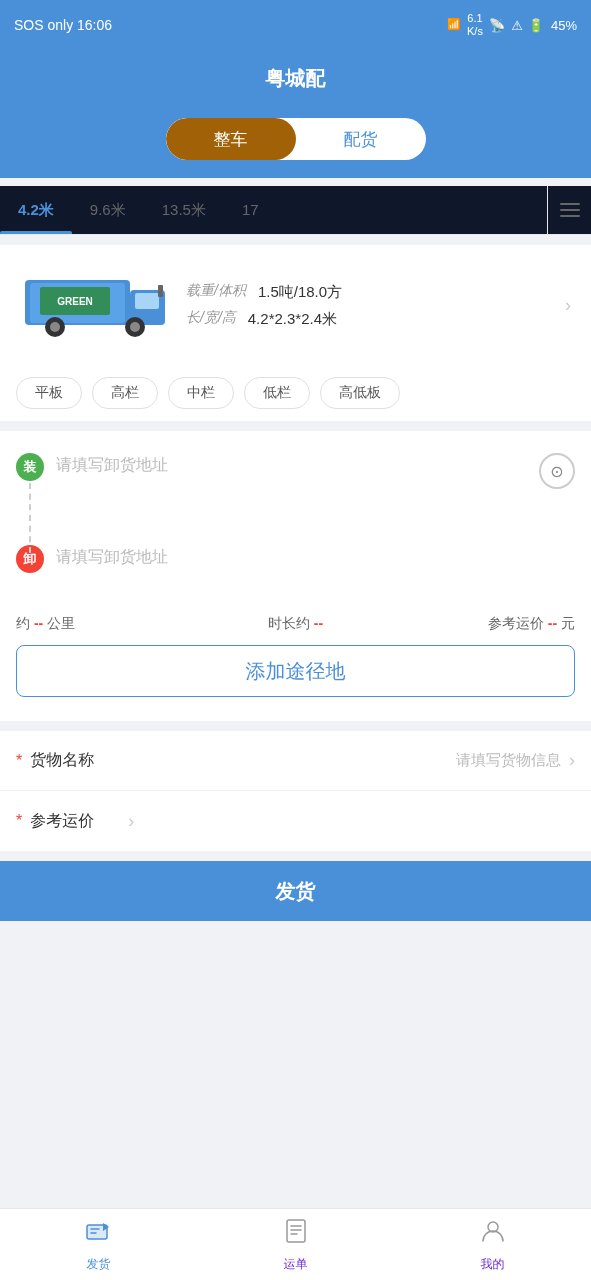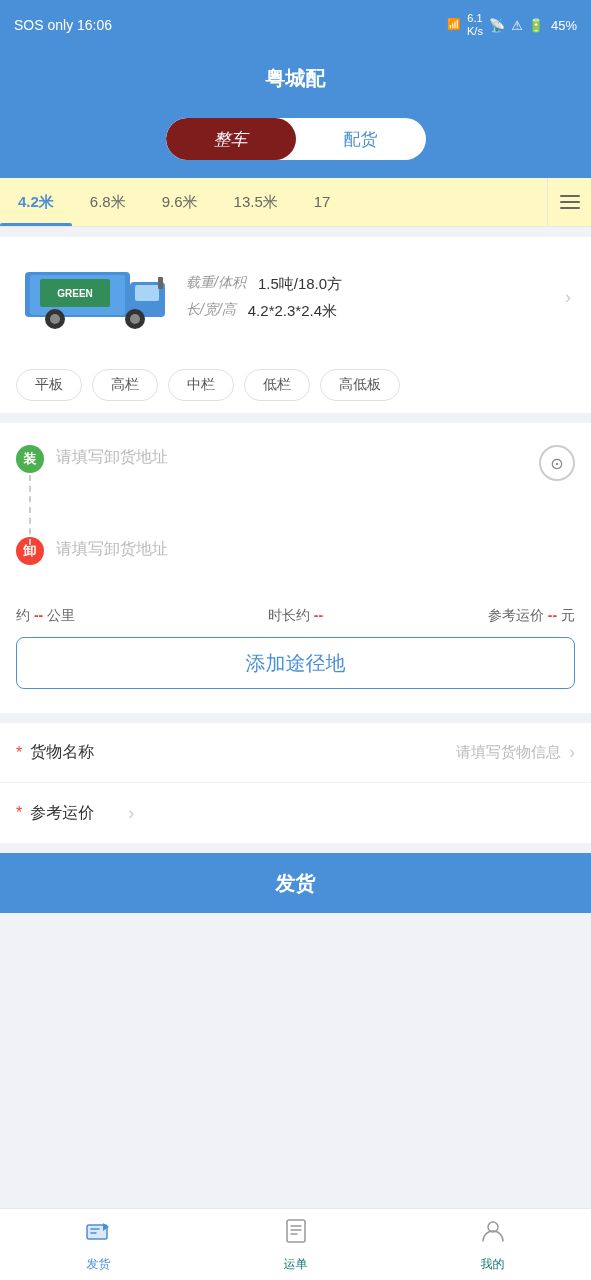--- a/index.html
+++ b/index.html
@@ -72,35 +72,35 @@
       flex: 1;
       display: flex;
       align-items: center;
       justify-content: center;
       font-size: 17px;
       font-weight: 500;
       cursor: pointer;
       border-radius: 30px;
     }
     .tab-btn.active {
-      background: #7f1d1d;
+      background: #a16207;
       color: #fff;
-      font-style: italic;
     }
     .tab-btn.inactive {
       background: transparent;
       color: #4a90d9;
     }
 
     
     .size-tabs-wrapper {
-      background: #fef9c3;
+      background: #0f172a;
       display: flex;
       align-items: center;
       border-bottom: 1px solid #e8e8e8;
+      margin-top: 8px;
     }
     .size-tabs {
       flex: 1;
       display: flex;
       overflow: hidden;
     }
     .size-tab {
       padding: 14px 18px;
       font-size: 15px;
       color: #666;
@@ -384,21 +384,21 @@
       cursor: pointer;
     }
     .nav-icon {
       font-size: 26px;
     }
     .nav-label {
       font-size: 12px;
       color: #4a90d9;
     }
     .nav-label.inactive {
-      color: #0f766e;
+      color: #6d28d9;
     }
     .nav-icon.active { color: #4a90d9; }
     .nav-icon.inactive { color: #999; }
 
     
     .bottom-spacer {
       height: 72px;
     }
   </style>
 </head>
@@ -423,21 +423,20 @@
 <div class="tab-switch">
   <div class="tab-switch-inner">
     <div class="tab-btn active">整车</div>
     <div class="tab-btn inactive">配货</div>
   </div>
 </div>
 
 <div class="size-tabs-wrapper">
   <div class="size-tabs">
     <div class="size-tab active">4.2米</div>
-    <div class="size-tab">6.8米</div>
     <div class="size-tab">9.6米</div>
     <div class="size-tab">13.5米</div>
     <div class="size-tab">17</div>
   </div>
   <div class="size-tabs-menu">
     <div class="hamburger-icon">
       <div class="hamburger-line"></div>
       <div class="hamburger-line"></div>
       <div class="hamburger-line"></div>
     </div>

